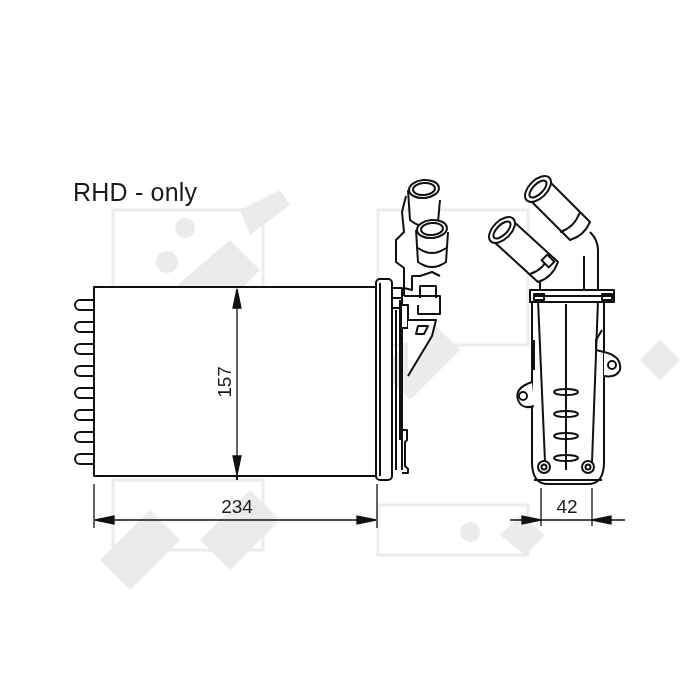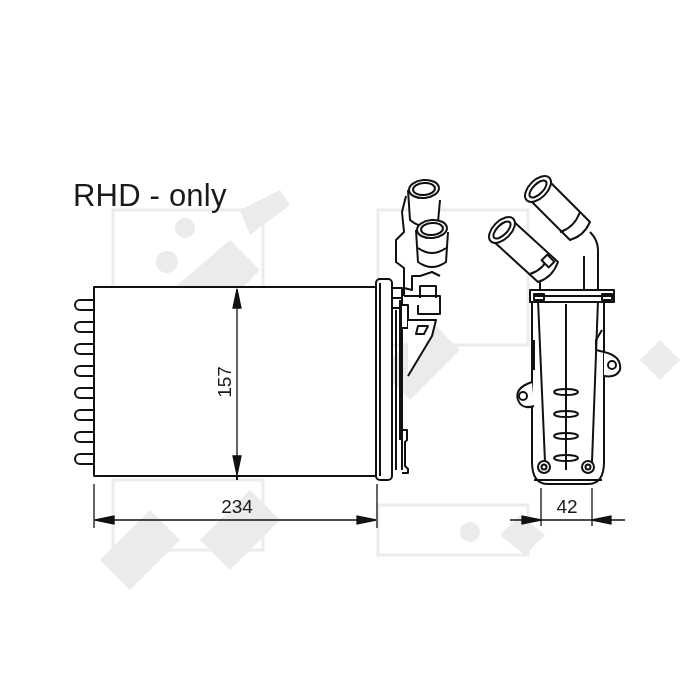--- a/index.html
+++ b/index.html
@@ -1,20 +1,20 @@
 <!DOCTYPE html>
 <html><head>
   <meta charset="utf-8">
   <style>
     html, body { margin: 0; padding: 0; background: #ffffff; }
     body { width: 700px; height: 700px; position: relative; overflow: hidden;
            font-family: "Liberation Sans", sans-serif; }
     .canvas { position: absolute; left: 0; top: 0; width: 700px; height: 700px; }
     svg { position: absolute; left: 0; top: 0; }
-    .title { position: absolute; left: 73px; top: 180px; font-size: 31px; color: #1a1a1a;
+    .title { position: absolute; left: 73px; top: 180px; font-size: 25px; color: #1a1a1a;
              font-family: "Liberation Sans", sans-serif; letter-spacing: 0.2px; line-height: 1; }
     .dim { font-family: "Liberation Sans", sans-serif; font-size: 19px; fill: #1a1a1a; }
   </style>
 </head>
 <body>
 
 <div class="canvas">
 
   <svg width="700" height="700">
     <g fill="none" stroke="#ececec" stroke-width="3">

